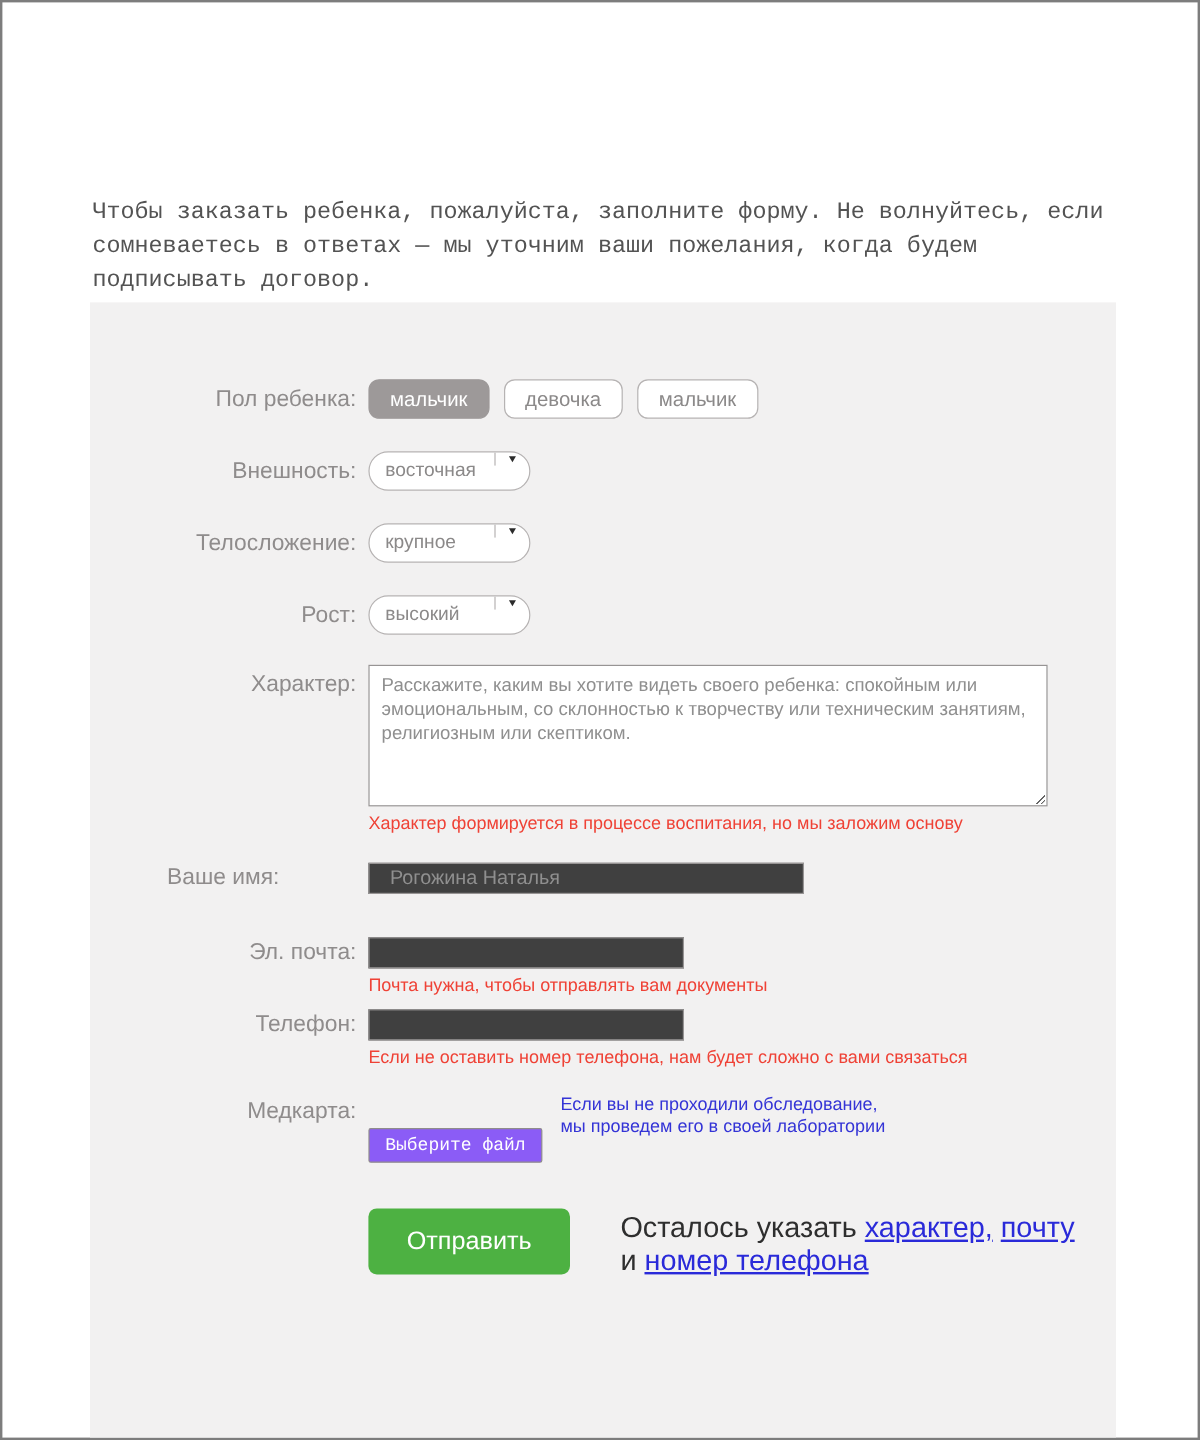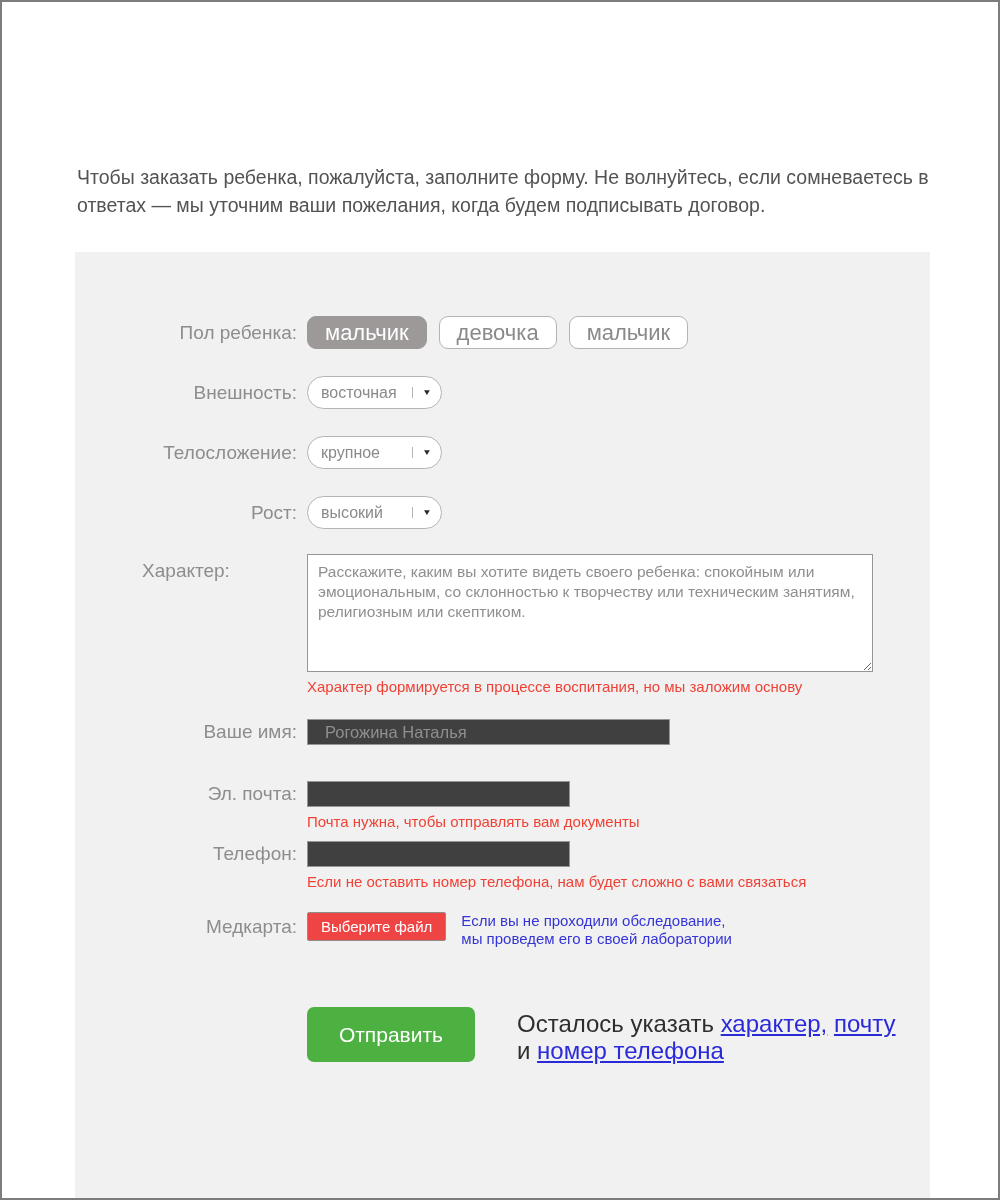--- a/index.html
+++ b/index.html
@@ -21,20 +21,21 @@
     color: #7a7a7a;
     letter-spacing: 0.5px;
   }
   .intro {
     position: absolute;
     left: 75px; top: 141px;
     width: 872px;
     font-size: 19.5px;
     line-height: 28px;
     color: #535353;
+    font-family: Liberation Mono, monospace;
   }
   .panel {
     position: absolute;
     left: 73px; top: 250px;
     width: 855px; height: 1024px;
     background: #f2f1f1;
   }
   .row {
     position: absolute;
     left: 0;
@@ -55,21 +56,21 @@
   }
   
   .seg-group { display: flex; gap: 12px; }
   .seg-btn {
     height: 33px;
     padding: 0 17px;
     border-radius: 9px;
     border: 1px solid #b6b3b3;
     background: #ffffff;
     color: #8b8989;
-    font-size: 22px;
+    font-size: 17px;
     font-family: "Liberation Sans", sans-serif;
     line-height: 31px;
     cursor: pointer;
   }
   .seg-btn.selected {
     background: #9d9999;
     border-color: #9d9999;
     color: #ffffff;
   }
   .hint-blue {
@@ -79,21 +80,21 @@
     color: #3434d6;
     padding-top: 1px;
   }
   
   .dropdown {
     width: 135px; height: 33px;
     border: 1px solid #b6b3b3;
     border-radius: 17px;
     background: #fff;
     display: flex;
-    align-items: center;
+    align-items: flex-start;
     cursor: pointer;
     overflow: hidden;
   }
   .dropdown-value {
     flex: 1;
     padding-left: 13px;
     font-size: 16px;
     color: #8b8989;
     line-height: 31px;
     white-space: nowrap;
@@ -139,27 +140,28 @@
   .hint-red {
     font-size: 15px;
     color: #ef4236;
     margin-top: 6px;
   }
   .control-col { display: flex; flex-direction: column; margin-left: 10px; }
   
   .file-btn {
     height: 29px;
     padding: 0 13px;
-    background: #ef4444;
+    background: #8b5cf6;
     border: 1px solid #8f8c8c;
     border-radius: 2px;
     color: #ffffff;
     font-size: 15px;
-    font-family: Liberation Sans, sans-serif;
-    cursor: pointer;
+    font-family: Liberation Mono, monospace;
+    cursor: pointer;
+    margin-top: 28px;
   }
   
   .submit-btn {
     width: 168px; height: 55px;
     background: #4db142;
     border: none;
     border-radius: 7px;
     color: #ffffff;
     font-size: 21px;
     font-family: "Liberation Sans", sans-serif;
@@ -229,29 +231,29 @@
         <div class="dropdown">
           <span class="dropdown-value">высокий</span>
           <span class="dropdown-arrow-box">
             <span class="arrow">▼</span>
           </span>
         </div>
       </div>
     </div>
 
     <div class="row" style="top:302px;">
-      <div class="field-label" style="line-height:24px; padding-top:5px;text-align:center;">Характер:</div>
+      <div class="field-label" style="line-height:24px; padding-top:5px;">Характер:</div>
       <div class="control-col">
         <textarea class="char-field" placeholder="Расскажите, каким вы хотите видеть своего ребенка: спокойным или эмоциональным, со склонностью к творчеству или техническим занятиям, религиозным или скептиком." style=""></textarea>
         <div class="hint-red">Характер формируется в процессе воспитания, но мы заложим основу</div>
       </div>
     </div>
 
     <div class="row" style="top:467px;">
-      <div class="field-label" style="line-height:26px;">Ваше имя:</div>
+      <div class="field-label" style="line-height:26px;text-align:center;">Ваше имя:</div>
       <div class="control">
         <input class="text-field w-name" type="text" value="Рогожина Наталья" style="">
       </div>
     </div>
 
     <div class="row" style="top:529px;">
       <div class="field-label" style="line-height:26px;">Эл. почта:</div>
       <div class="control-col">
         <input class="text-field w-short" type="text" value="" style="">
         <div class="hint-red">Почта нужна, чтобы отправлять вам документы</div>

